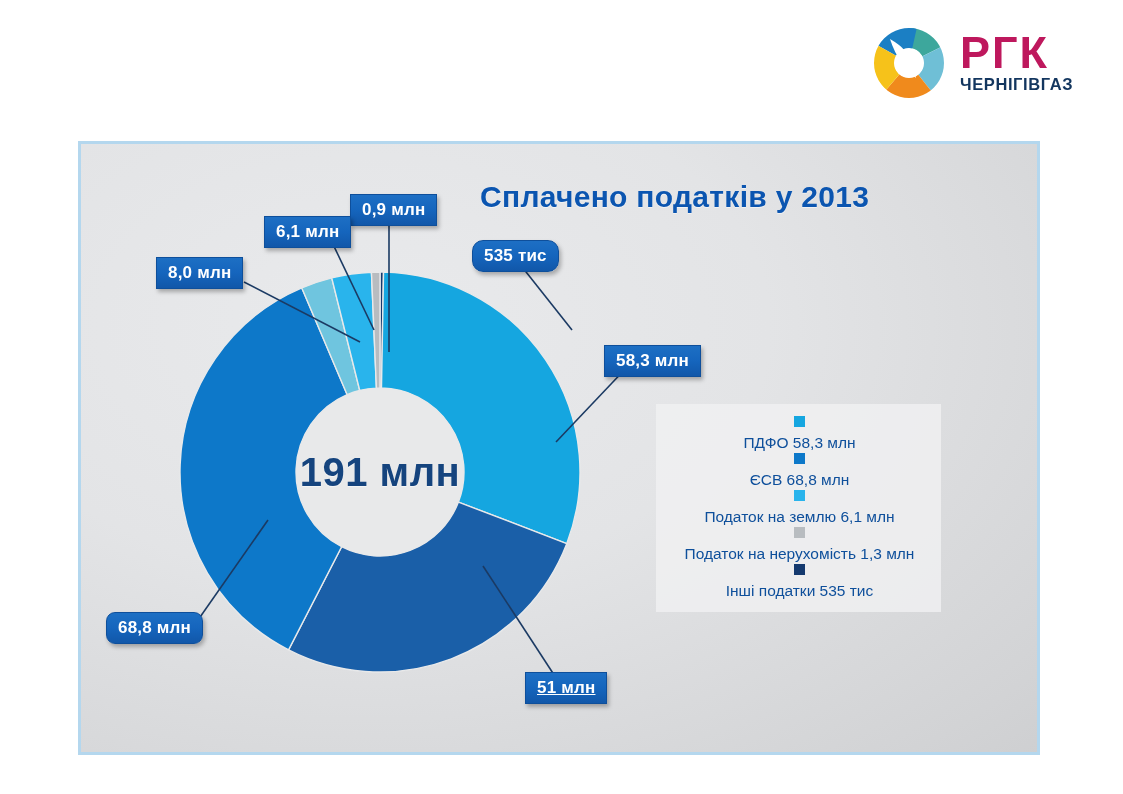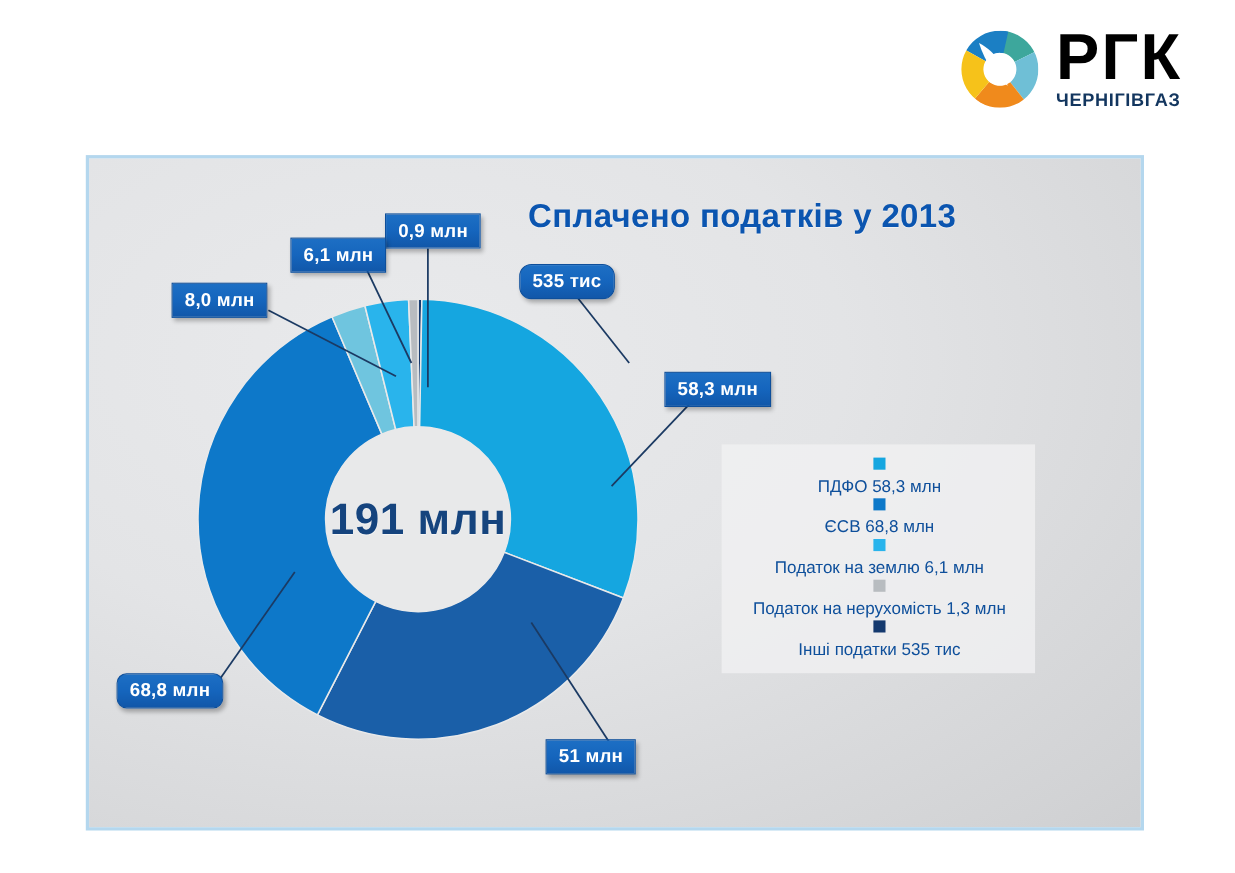--- a/index.html
+++ b/index.html
@@ -12,21 +12,21 @@
   }
 
   
   #logo-area{
     position:absolute; left:872px; top:22px; width:210px; height:82px;
     display:flex; align-items:center; gap:14px;
   }
   #logo-mark{ position:relative; width:74px; height:74px; flex:0 0 74px;}
   #logo-text{ display:flex; flex-direction:column; justify-content:center; }
   #logo-text .rgk{
-    font-size:59px; font-weight:bold; color:#000000; letter-spacing:2px; line-height:0.96;
+    font-size:45px; font-weight:bold; color:#be185d; letter-spacing:2px; line-height:0.96;
   }
   #logo-text .sub{
     font-size:16.5px; font-weight:bold; color:#13365f; letter-spacing:0.6px; line-height:1.25;
   }
 
   
   #panel{
     position:absolute; left:78px; top:141px; width:962px; height:614px;
     border:3px solid #b4d7ee;
     background:
@@ -156,22 +156,22 @@
     <line x1="630" y1="364" x2="556" y2="442"></line>
     <line x1="560" y1="684" x2="483" y2="566"></line>
     <line x1="198" y1="620" x2="268" y2="520"></line>
   </g>
 </svg>
 
 <div class="callout" style="left:350px; top:194px;">0,9 млн</div>
 <div class="callout" style="left:264px; top:216px;">6,1 млн</div>
 <div class="callout" style="left:156px; top:257px;">8,0 млн</div>
 <div class="callout" style="left:472px; top:240px;border-radius:11px;">535 тис</div>
-<div class="callout" style="left:604px; top:338px;">58,3 млн</div>
-<div class="callout" style="left:496px; top:672px;">51 млн</div>
+<div class="callout" style="left:604px; top:345px;">58,3 млн</div>
+<div class="callout" style="left:525px; top:672px;text-decoration:underline;">51 млн</div>
 <div class="callout" style="left:106px; top:612px;border-radius:9px;">68,8 млн</div>
 
 <div id="legend">
     <div class="legend-item">
       <span class="legend-swatch" style="background: rgb(21, 166, 224);"></span>
       <span>ПДФО 58,3 млн</span>
     </div>
     <div class="legend-item">
       <span class="legend-swatch" style="background: rgb(13, 120, 201);"></span>
       <span>ЄСВ 68,8 млн</span>

